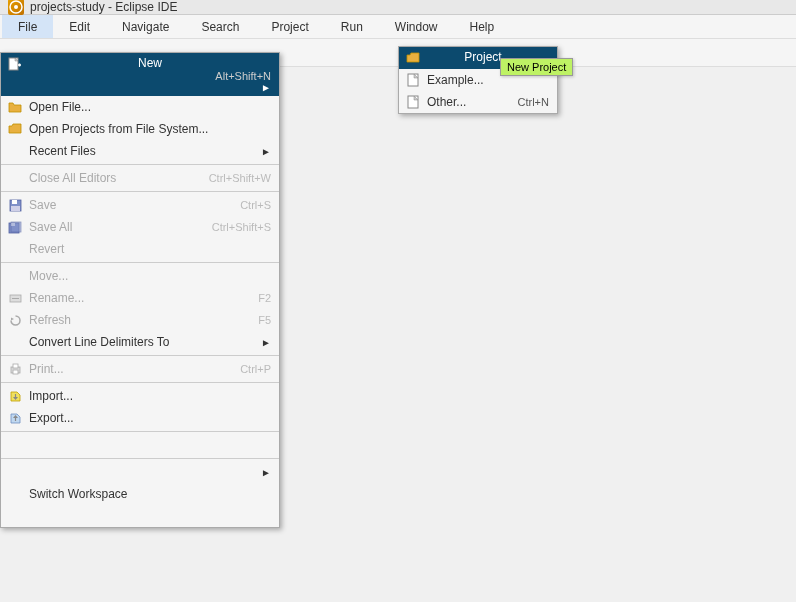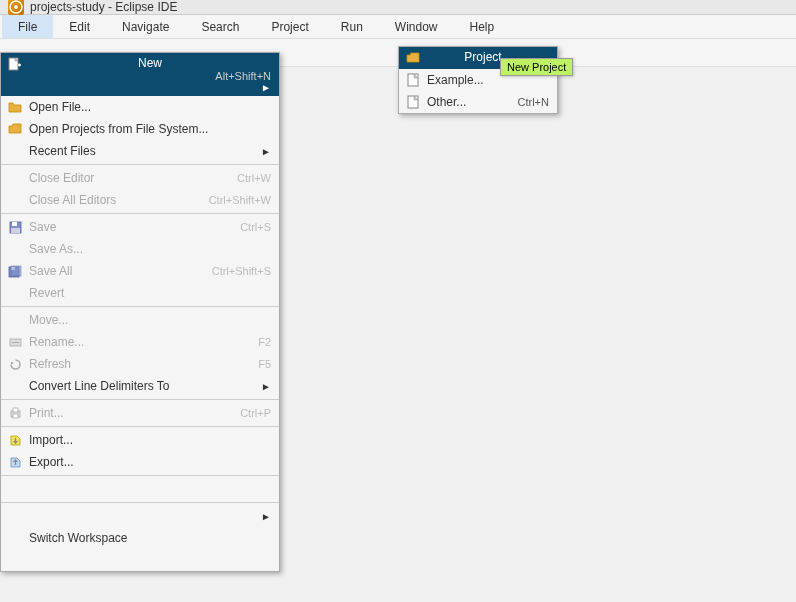--- a/index.html
+++ b/index.html
@@ -240,47 +240,40 @@
     <span>Open Projects from File System...</span>
   </div>
 
   <div class="dropdown-item">
     <span>Recent Files</span>
     <span class="arrow">►</span>
   </div>
 
   <div class="dropdown-separator"></div>
 
-  <div class="dropdown-item disabled">
-    <span>Close Editor</span>
-    <span class="shortcut">Ctrl+W</span>
-  </div>
 
   <div class="dropdown-item disabled">
     <span>Close All Editors</span>
     <span class="shortcut">Ctrl+Shift+W</span>
   </div>
 
   <div class="dropdown-separator"></div>
 
   <div class="dropdown-item disabled">
     <span class="item-icon">
       <svg width="13" height="13" viewBox="0 0 13 13">
         <rect x="1" y="1" width="11" height="11" fill="#8090c8" stroke="#5060a0" stroke-width="0.8"></rect>
         <rect x="3" y="1" width="5" height="4" fill="white"></rect>
         <rect x="2" y="7" width="9" height="5" fill="#d0d0e8"></rect>
       </svg>
     </span>
     <span>Save</span>
     <span class="shortcut">Ctrl+S</span>
   </div>
 
-  <div class="dropdown-item disabled">
-    <span>Save As...</span>
-  </div>
 
   <div class="dropdown-item disabled">
     <span class="item-icon">
       <svg width="14" height="13" viewBox="0 0 14 13">
         <rect x="1" y="2" width="10" height="10" fill="#8090c8" stroke="#5060a0" stroke-width="0.8"></rect>
         <rect x="3" y="2" width="4" height="3" fill="white"></rect>
         <rect x="3" y="1" width="10" height="10" fill="#8090c8" stroke="#5060a0" stroke-width="0.8" opacity="0.6"></rect>
       </svg>
     </span>
     <span>Save All</span>

